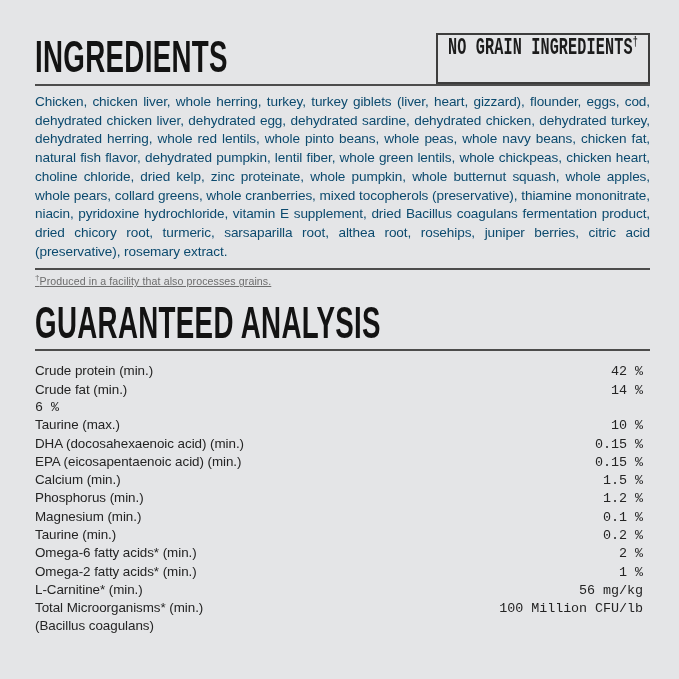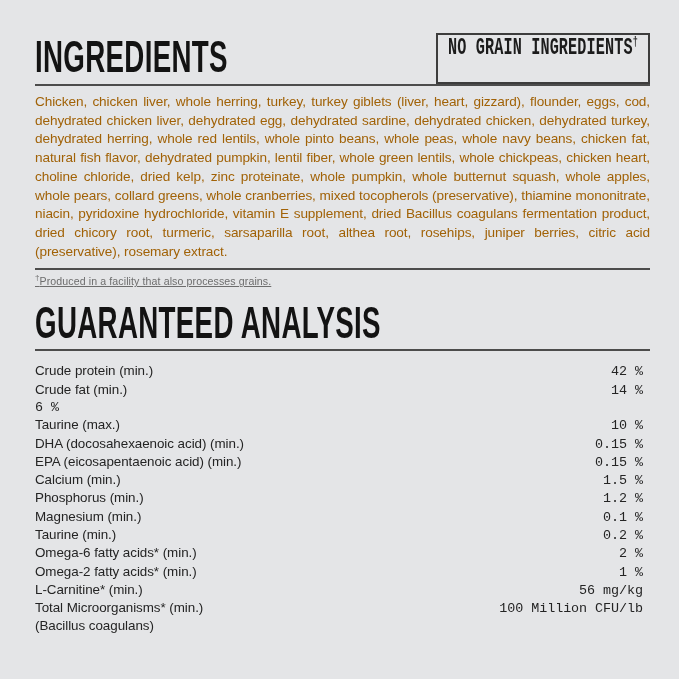--- a/index.html
+++ b/index.html
@@ -78,21 +78,21 @@
     height: 2px;
     background: #4c4c4c;
   }
   
   .ingredients-body {
     margin-top: 7px;
     margin-bottom: 7px;
     font-size: 13.6px;
     line-height: 18.7px;
     text-align: justify;
-    color: #a16207;
+    color: #0c4a6e;
     letter-spacing: -0.1px;
   }
   
   .footnote {
     margin-top: 5px;
     font-size: 10.6px;
     line-height: 13px;
     color: #6d6d6d;
     letter-spacing: 0.1px;
     text-decoration: underline;

